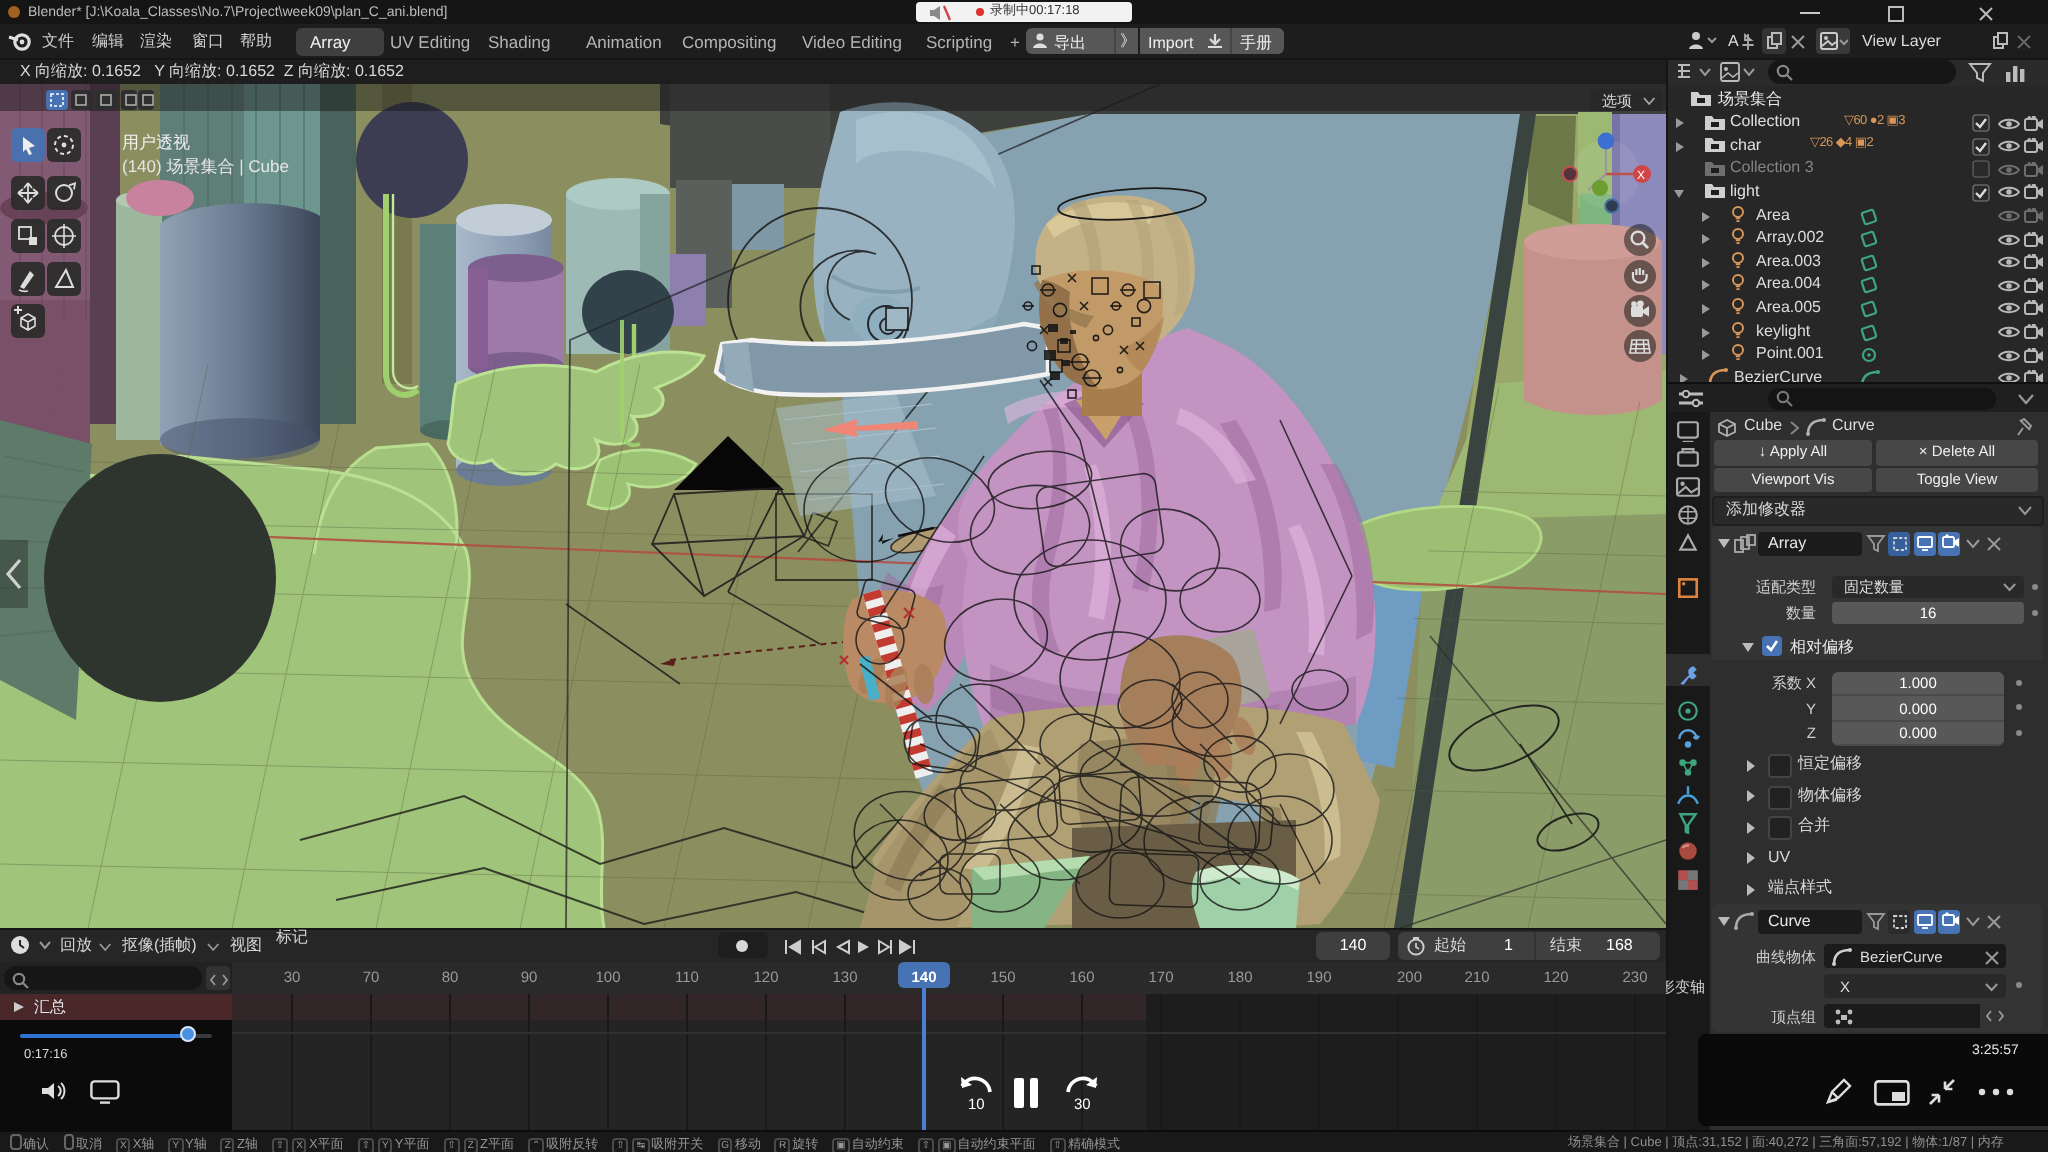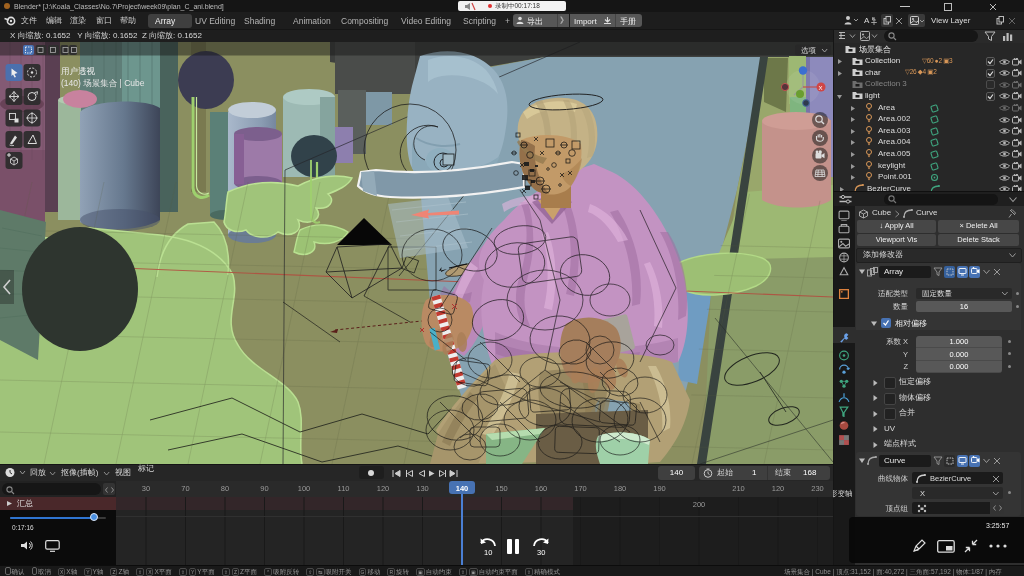--- a/index.html
+++ b/index.html
@@ -689,21 +689,21 @@
     </div>
 <svg class="abs" style="left:849px;top:116.09999999999998px" width="7" height="7">
       <path d="M2 1 L6 3.5 L2 6 Z" fill="#999"></path>
     </svg>
 <div class="abs" style="left:865px;top:114.09999999999998px">
       <svg width="8" height="9" viewBox="0 0 8 9">
         <circle cx="4" cy="3" r="2.5" fill="none" stroke="#d89758" stroke-width="1"></circle>
         <path d="M2.9 6.2 L5.1 6.2 M3.2 7.6 L4.8 7.6" stroke="#d89758" stroke-width="0.9"></path>
       </svg>
     </div>
-<div class="abs" style="left:878px;top:114.09999999999998px;font-size:8px;color:#ddd">Area.002</div>
+<div class="abs" style="left:878px;top:114.09999999999998px;font-size:8px;color:#ddd">Array.002</div>
 <div class="abs" style="left:930px;top:115.09999999999998px">
       <svg width="9" height="9" viewBox="0 0 9 9">
         <rect x="1.5" y="1.5" width="6" height="6" rx="1" fill="none" stroke="#3fa57f" stroke-width="1.1" transform="rotate(-18 4.5 4.5)"></rect>
       </svg>
     </div>
 <div class="abs" style="left:999px;top:115.59999999999998px">
       <svg width="11" height="8" viewBox="0 0 11 8">
         <path d="M0.5 4 C2.5 1.2 8.5 1.2 10.5 4 C8.5 6.8 2.5 6.8 0.5 4 Z" fill="none" stroke="#b8b8b8" stroke-width="1"></path>
         <circle cx="5.5" cy="4" r="1.4" fill="#b8b8b8"></circle>
       </svg>
@@ -982,21 +982,21 @@
         <circle cx="9" cy="1" r="1" fill="#b0b0b0"></circle>
       </svg>
     </div>
 <div class="abs" style="left:916px;top:208px;font-size:8px;color:#ddd">Curve</div>
 <svg class="abs" style="left:1007px;top:208.5px" width="9" height="10">
       <path d="M3 1 L8 6 M2 8.5 L4.5 5 M3.5 1.5 L5 0.5 L8.5 4 L7.5 5.5 Z" stroke="#999" stroke-width="1" fill="none"></path>
     </svg>
 <div style="position:absolute;height:12.5px;background:#474747;border-radius:2px;color:#efefef;font-size:7.5px;text-align:center;line-height:12.5px;left:857px;top:220px;width:79px">↓ Apply All</div>
 <div style="position:absolute;height:12.5px;background:#474747;border-radius:2px;color:#efefef;font-size:7.5px;text-align:center;line-height:12.5px;left:938px;top:220px;width:81px">× Delete All</div>
 <div style="position:absolute;height:12.5px;background:#474747;border-radius:2px;color:#efefef;font-size:7.5px;text-align:center;line-height:12.5px;left:857px;top:233.5px;width:79px">Viewport Vis</div>
-<div style="position:absolute;height:12.5px;background:#474747;border-radius:2px;color:#efefef;font-size:7.5px;text-align:center;line-height:12.5px;left:938px;top:233.5px;width:81px">Delete Stack</div>
+<div style="position:absolute;height:12.5px;background:#474747;border-radius:2px;color:#efefef;font-size:7.5px;text-align:center;line-height:12.5px;left:938px;top:233.5px;width:81px">Toggle View</div>
 <div class="abs" style="left:856px;top:248px;width:164px;height:12.5px;background:#292929;border:1px solid #1f1f1f;border-radius:2px"></div>
 <div class="abs" style="left:863px;top:250px;font-size:8px;color:#d8d8d8">添加修改器</div>
 <svg class="abs" style="left:1008px;top:251.5px" width="9" height="7">
       <path d="M1.5 1.5 l3 3.5 l3 -3.5" stroke="#999" stroke-width="1" fill="none"></path>
     </svg>
 <div class="abs" style="left:855.5px;top:263px;width:165px;height:67px;background:#343434;border-radius:3px 3px 0 0"></div>
 <svg class="abs" style="left:858px;top:267.5px" width="8" height="7">
       <path d="M1 1.5 L7 1.5 L4 6 Z" fill="#bbb"></path>
     </svg>
 <svg class="abs" style="left:867px;top:266.5px" width="11" height="10">
@@ -1252,21 +1252,21 @@
 <div class="abs" style="left:252.5px;top:484px;width:24px;font-size:7.5px;color:#9a9a9a;text-align:center">90</div>
 <div class="abs" style="left:292.0px;top:484px;width:24px;font-size:7.5px;color:#9a9a9a;text-align:center">100</div>
 <div class="abs" style="left:331.5px;top:484px;width:24px;font-size:7.5px;color:#9a9a9a;text-align:center">110</div>
 <div class="abs" style="left:371.0px;top:484px;width:24px;font-size:7.5px;color:#9a9a9a;text-align:center">120</div>
 <div class="abs" style="left:410.5px;top:484px;width:24px;font-size:7.5px;color:#9a9a9a;text-align:center">130</div>
 <div class="abs" style="left:489.5px;top:484px;width:24px;font-size:7.5px;color:#9a9a9a;text-align:center">150</div>
 <div class="abs" style="left:529.0px;top:484px;width:24px;font-size:7.5px;color:#9a9a9a;text-align:center">160</div>
 <div class="abs" style="left:568.5px;top:484px;width:24px;font-size:7.5px;color:#9a9a9a;text-align:center">170</div>
 <div class="abs" style="left:608.0px;top:484px;width:24px;font-size:7.5px;color:#9a9a9a;text-align:center">180</div>
 <div class="abs" style="left:647.5px;top:484px;width:24px;font-size:7.5px;color:#9a9a9a;text-align:center">190</div>
-<div class="abs" style="left:687.0px;top:500px;width:24px;font-size:7.5px;color:#9a9a9a;text-align:center">200</div>
+<div class="abs" style="left:687.0px;top:484px;width:24px;font-size:7.5px;color:#9a9a9a;text-align:right">200</div>
 <div class="abs" style="left:726.5px;top:484px;width:24px;font-size:7.5px;color:#9a9a9a;text-align:center">210</div>
 <div class="abs" style="left:766.0px;top:484px;width:24px;font-size:7.5px;color:#9a9a9a;text-align:center">120</div>
 <div class="abs" style="left:805.5px;top:484px;width:24px;font-size:7.5px;color:#9a9a9a;text-align:center">230</div>
 <div class="abs" style="left:461px;top:481px;width:1.5px;height:84px;background:#4a7fd4"></div>
 <div class="abs" style="left:449px;top:481px;width:26px;height:13px;background:#4772b3;border-radius:3px"></div>
 <div class="abs" style="left:449px;top:483.5px;width:26px;font-size:7.5px;color:#fff;text-align:center;font-weight:bold">140</div>
 <div class="abs" style="left:0;top:481px;width:116px;height:16px;background:#222"></div>
 <div class="abs" style="left:2px;top:483px;width:99px;height:12px;background:#161616;border-radius:6px"></div>
 <svg class="abs" style="left:6px;top:485.5px" width="9" height="9">
       <circle cx="3.5" cy="3.5" r="2.6" fill="none" stroke="#888" stroke-width="1.1"></circle>

